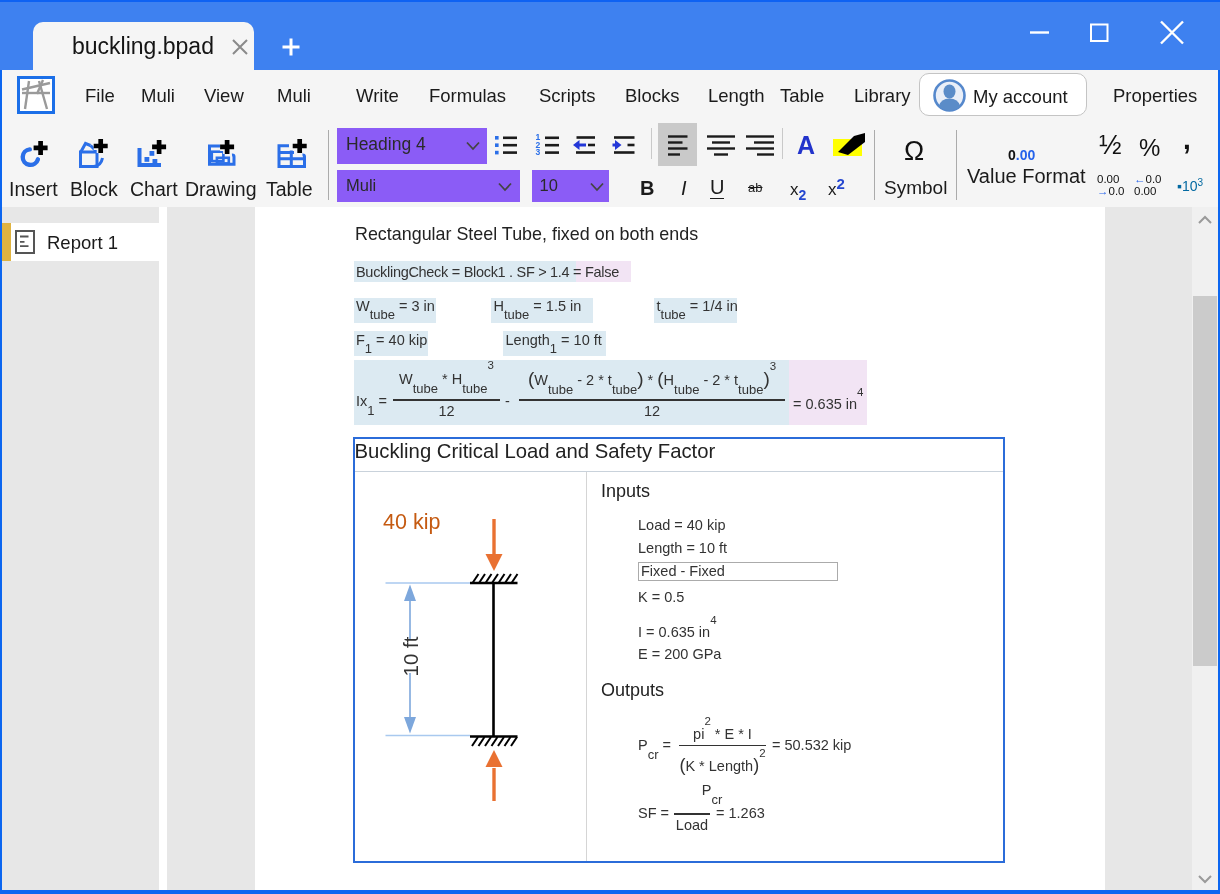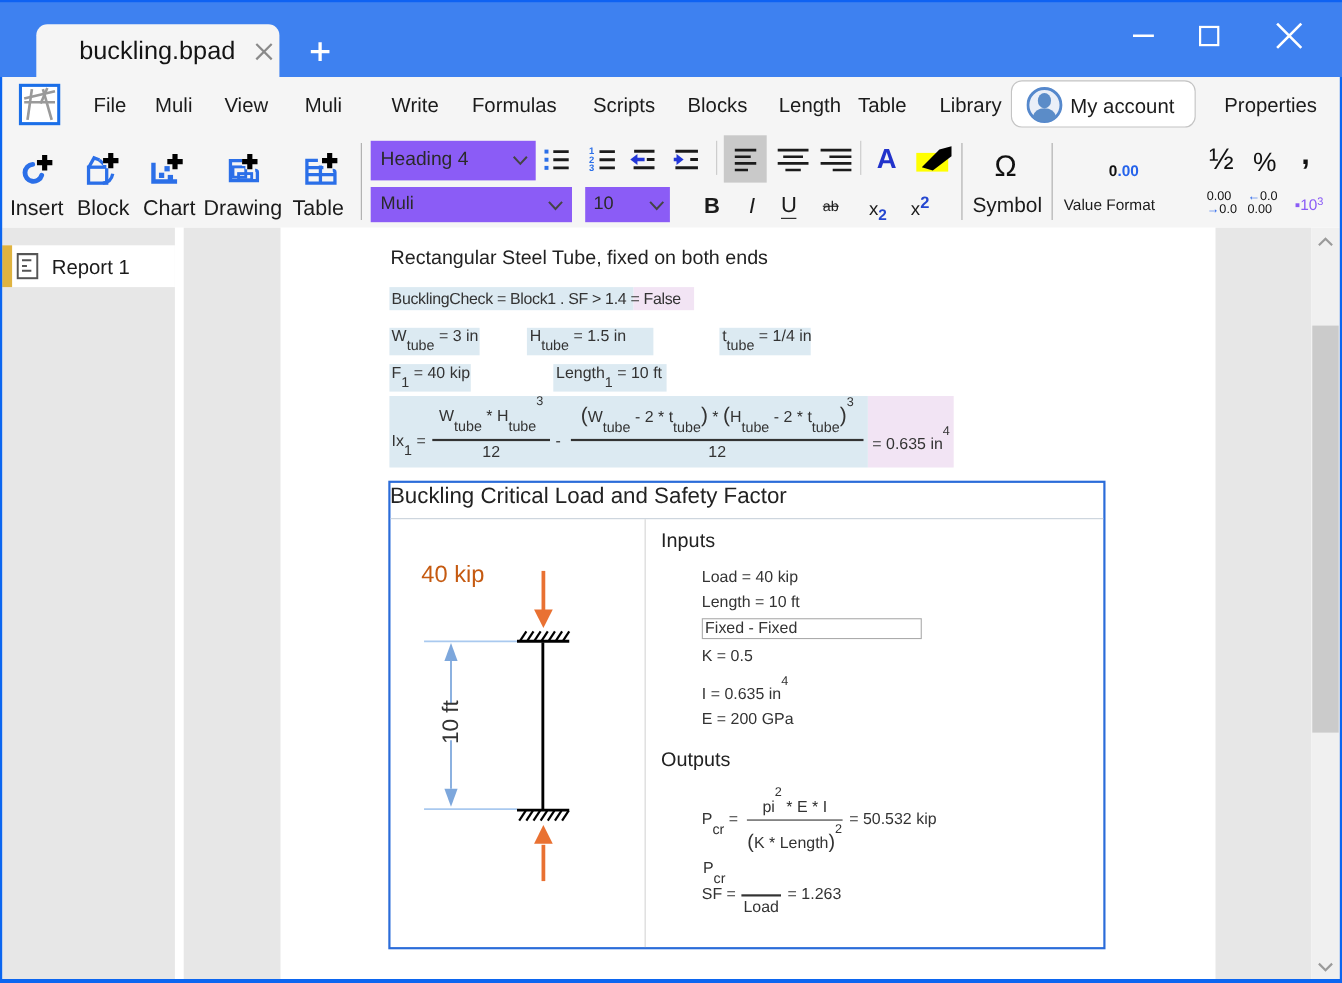--- a/index.html
+++ b/index.html
@@ -227,27 +227,27 @@
 <div class="abs" style="left:904px;top:136px;font-size:27px;color:#111">Ω</div>
 <div class="abs" style="left:884px;top:177px;font-size:19px;color:#1b1b1b">Symbol</div>
 <div class="abs sep" style="left:956px;top:130px;height:70px"></div>
 <div class="abs" style="left:1008px;top:147px;font-size:14px;font-weight:bold;color:#111">0<span style="color:#2563EB">.00</span></div>
 <div class="abs" style="left:640px;top:177px;font-size:20px;font-weight:bold;color:#1b1b1b">B</div>
 <div class="abs" style="left:681px;top:177px;font-size:20px;font-style:italic;color:#1b1b1b">I</div>
 <div class="abs" style="left:710px;top:177px;font-size:20px;color:#1b1b1b;border-bottom:1.5px solid #1b1b1b;line-height:21px">U</div>
 <div class="abs" style="left:748px;top:180px;font-size:13px;color:#1b1b1b;text-decoration:line-through">ab</div>
 <div class="abs" style="left:790px;top:180px;font-size:17px;color:#1b1b1b">x<span style="font-size:14px;font-weight:bold;color:#2547D0;position:relative;top:5px">2</span></div>
 <div class="abs" style="left:828px;top:180px;font-size:17px;color:#1b1b1b">x<span style="font-size:15px;font-weight:bold;color:#2547D0;position:relative;top:-6px">2</span></div>
-<div class="abs" style="left:967px;top:178px;font-size:14px;color:#1b1b1b">Value Format</div>
+<div class="abs" style="left:967px;top:165px;font-size:20px;color:#1b1b1b">Value Format</div>
 <div class="abs" style="left:1099px;top:130px;font-size:27px;color:#111">½</div>
 <div class="abs" style="left:1139px;top:134px;font-size:24px;color:#111">%</div>
 <div class="abs" style="left:1183px;top:124px;font-size:28px;font-weight:bold;color:#111">,</div>
 <div class="abs" style="left:1097px;top:174px;font-size:11.5px;color:#111;line-height:11.5px">0.00<br><span style="color:#2563EB;font-weight:bold">→</span>0.0</div>
 <div class="abs" style="left:1134px;top:174px;font-size:11.5px;color:#111;line-height:11.5px"><span style="color:#2563EB;font-weight:bold">←</span>0.0<br>0.00</div>
-<div class="abs" style="left:1177px;top:178px;font-size:14px;color:#8b5cf6">▪10<span style="font-size:10px;position:relative;top:-5px">3</span></div>
+<div class="abs" style="left:1177px;top:178px;font-size:14px;color:#0369a1">▪10<span style="font-size:10px;position:relative;top:-5px">3</span></div>
 
 <div class="abs content-bg"></div>
 <div class="abs sidebar"></div>
 <div class="abs marginL"></div>
 <div class="abs marginR"></div>
 <div class="abs vtrack"></div>
 <div class="abs vthumb"></div>
 <svg class="abs" style="left:1197px;top:215px" width="16" height="10">
     <path d="M2 8 L8 2 L14 8" stroke="#9a9a9a" stroke-width="2" fill="none"></path>
   </svg>
@@ -262,21 +262,21 @@
 <path d="M5 6.5 L13.5 6.5 M5 11.8 L9.5 11.8 M5 16.2 L13.5 16.2" stroke="#555" stroke-width="1.8"></path>
 </svg>
 <div class="abs" style="left:47px;top:232px;font-size:18.5px;color:#1b1b1b">Report 1</div>
 
 <div class="abs" style="left:355px;top:224px;font-size:17.9px;color:#222">Rectangular Steel Tube, fixed on both ends</div>
 <div class="abs hl" style="left:354px;top:261px;width:222px;height:21px"></div>
 <div class="abs hlp" style="left:576px;top:261px;width:55px;height:21px"></div>
 <div class="abs doc" style="left:356px;top:264px;letter-spacing:-0.3px">BucklingCheck = Block1 . SF &gt; 1.4 = False</div>
 
 <div class="abs hl doc" style="left:353.5px;top:297.5px;width:82px;height:25.5px;padding:0 0 0 2.5px">W<sub class="t">tube</sub> = 3 in</div>
-<div class="abs hl doc" style="left:479px;top:297.5px;width:115px;height:25.5px;padding:0 0 0 2.5px">H<sub class="t">tube</sub> = 1.5 in</div>
+<div class="abs hl doc" style="left:491px;top:297.5px;width:102px;height:25.5px;padding:0 0 0 2.5px">H<sub class="t">tube</sub> = 1.5 in</div>
 <div class="abs hl doc" style="left:654px;top:297.5px;width:83px;height:25.5px;padding:0 0 0 2.5px">t<sub class="t">tube</sub> = 1/4 in</div>
 <div class="abs hl doc" style="left:353.5px;top:330.5px;width:74px;height:25px;padding:1px 0 0 2.5px">F<sub class="t">1</sub> = 40 kip</div>
 <div class="abs hl doc" style="left:503px;top:330.5px;width:103px;height:25px;padding:1px 0 0 2.5px">Length<sub class="t">1</sub> = 10 ft</div>
 
 <div class="abs hl" style="left:353.5px;top:360px;width:435px;height:65px"></div>
 <div class="abs hlp" style="left:788.5px;top:360px;width:78px;height:65px"></div>
 <div class="abs doc" style="left:356px;top:393px">Ix<sub class="t">1</sub> = </div>
 <div class="abs doc" style="left:393px;top:368px;width:107px;text-align:center">W<sub class="t">tube</sub> * H<sub class="t">tube</sub><sup class="t" style="top:-9px">3</sup></div>
 <div class="abs" style="left:393px;top:399px;width:107px;height:1.5px;background:#333"></div>
 <div class="abs doc" style="left:393px;top:403px;width:107px;text-align:center">12</div>
@@ -343,20 +343,20 @@
 <div class="abs doc" style="left:638px;top:646px">E = 200 GPa</div>
 <div class="abs" style="left:601px;top:680px;font-size:18px;color:#222">Outputs</div>
 
 <div class="abs doc" style="left:638px;top:737px">P<sub class="t">cr</sub> = </div>
 <div class="abs doc" style="left:679px;top:723px;width:87px;text-align:center;white-space:nowrap">pi<sup class="t" style="top:-8px">2</sup> * E * I</div>
 <div class="abs" style="left:679px;top:744.5px;width:87px;height:1.5px;background:#333"></div>
 <div class="abs doc" style="left:660px;top:755px;width:125px;text-align:center;white-space:nowrap"><span style="font-size:18px">(</span>K * Length<span style="font-size:18px">)</span><sup class="t" style="top:-8px">2</sup></div>
 <div class="abs doc" style="left:772px;top:737px">= 50.532 kip</div>
 
 <div class="abs doc" style="left:638px;top:805px">SF = </div>
-<div class="abs doc" style="left:639px;top:782px;width:36px;text-align:left">P<sub class="t">cr</sub></div>
+<div class="abs doc" style="left:694px;top:782px;width:36px;text-align:center">P<sub class="t">cr</sub></div>
 <div class="abs" style="left:674px;top:813px;width:36px;height:1.5px;background:#333"></div>
 <div class="abs doc" style="left:674px;top:817px;width:36px;text-align:center">Load</div>
 <div class="abs doc" style="left:716px;top:805px">= 1.263</div>
 
 <div class="abs borderL"></div>
 <div class="abs borderR"></div>
 <div class="abs borderB"></div>
 
 </body></html>

